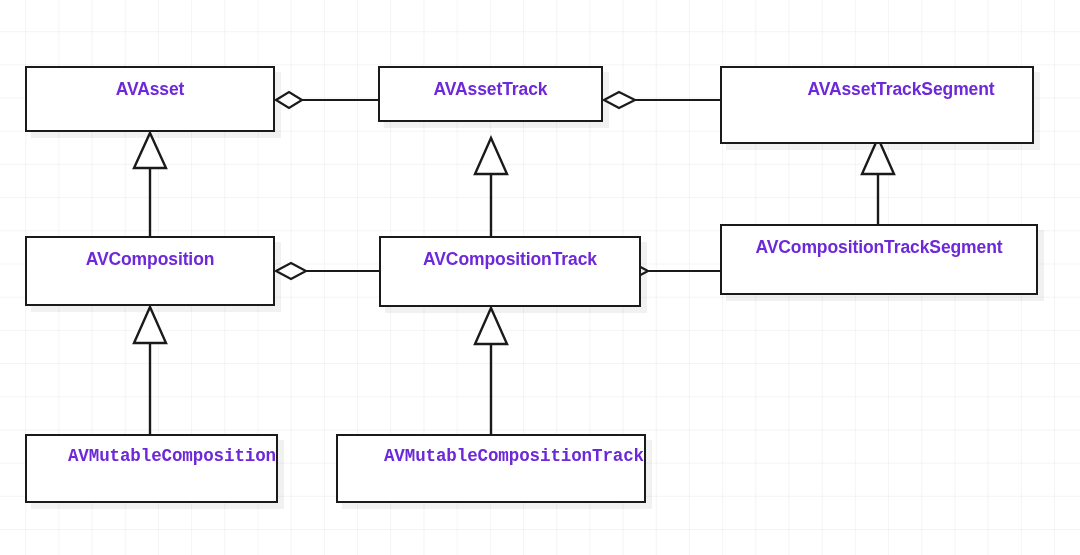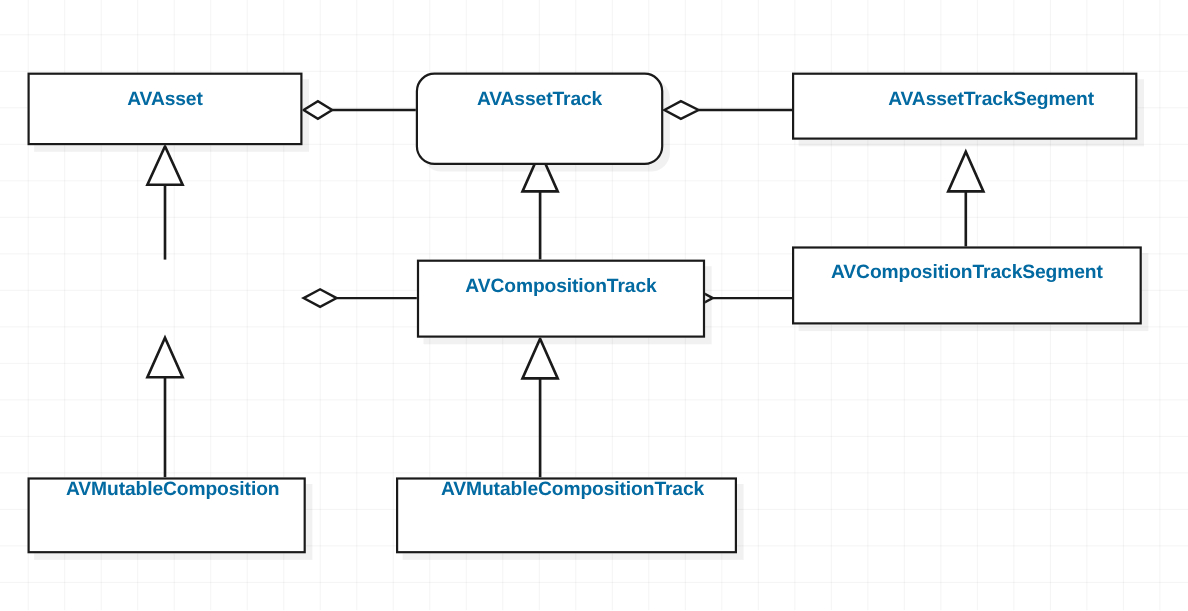--- a/index.html
+++ b/index.html
@@ -36,31 +36,33 @@
     border: 2px solid #1a1a1a;
     box-shadow: 6px 6px 0 0 rgba(0,0,0,0.055);
     z-index: 2;
   }
   .uml-box .box-label {
     display: block;
     font-family: "Liberation Sans", sans-serif;
     font-weight: bold;
     font-size: 17.5px;
     line-height: 1;
-    color: #0369a1;
+    color: #6d28d9;
     white-space: nowrap;
     letter-spacing: -0.1px;
   }
   .uml-box.align-center .box-label {
     text-align: center;
     padding-top: 13px;
   }
   .uml-box.align-left .box-label {
-    text-align: center;
+    text-align: right;
+    padding-top: 12px;
     padding-left: 11px;
+    font-family: Liberation Mono, monospace;
   }
 </style>
 </head>
 <body>
 
 <div id="canvas">
 
   <svg id="edges" viewBox="0 0 1080 555" width="1080" height="555" xmlns="http://www.w3.org/2000/svg">
 
     <g>
@@ -106,38 +108,41 @@
     <g>
       <line x1="491" y1="344" x2="491" y2="434" stroke="#1a1a1a" stroke-width="2.4"></line>
       <polygon points="491,308 507,344 475,344" fill="#ffffff" stroke="#1a1a1a" stroke-width="2.4"></polygon>
     </g>
   </svg>
 
   <div class="uml-box align-center" style="left:25px; top:66px; width:250px; height:66px;">
     <span class="box-label">AVAsset</span>
   </div>
 
-  <div class="uml-box align-center" style="left:378px; top:66px; width:225px; height:84px;border-radius:17px;">
+  <div class="uml-box align-center" style="left:378px; top:66px; width:225px; height:56px;">
     <span class="box-label">AVAssetTrack</span>
   </div>
 
-  <div class="uml-box align-center" style="left:720px; top:66px; width:314px; height:61px;padding-left:48px;">
+  <div class="uml-box align-center" style="left:720px; top:66px; width:314px; height:78px;padding-left:48px;">
     <span class="box-label">AVAssetTrackSegment</span>
   </div>
 
+  <div class="uml-box align-center" style="left:25px; top:236px; width:250px; height:70px;">
+    <span class="box-label">AVComposition</span>
+  </div>
 
   <div class="uml-box align-center" style="left:379px; top:236px; width:262px; height:71px;">
     <span class="box-label">AVCompositionTrack</span>
   </div>
 
   <div class="uml-box align-center" style="left:720px; top:224px; width:318px; height:71px;">
     <span class="box-label">AVCompositionTrackSegment</span>
   </div>
 
   <div class="uml-box align-left" style="left:25px; top:434px; width:253px; height:69px;">
     <span class="box-label">AVMutableComposition</span>
   </div>
 
-  <div class="uml-box align-left" style="left:360px; top:434px; width:310px; height:69px;">
+  <div class="uml-box align-left" style="left:336px; top:434px; width:310px; height:69px;">
     <span class="box-label">AVMutableCompositionTrack</span>
   </div>
 
 </div>
 
 </body></html>

